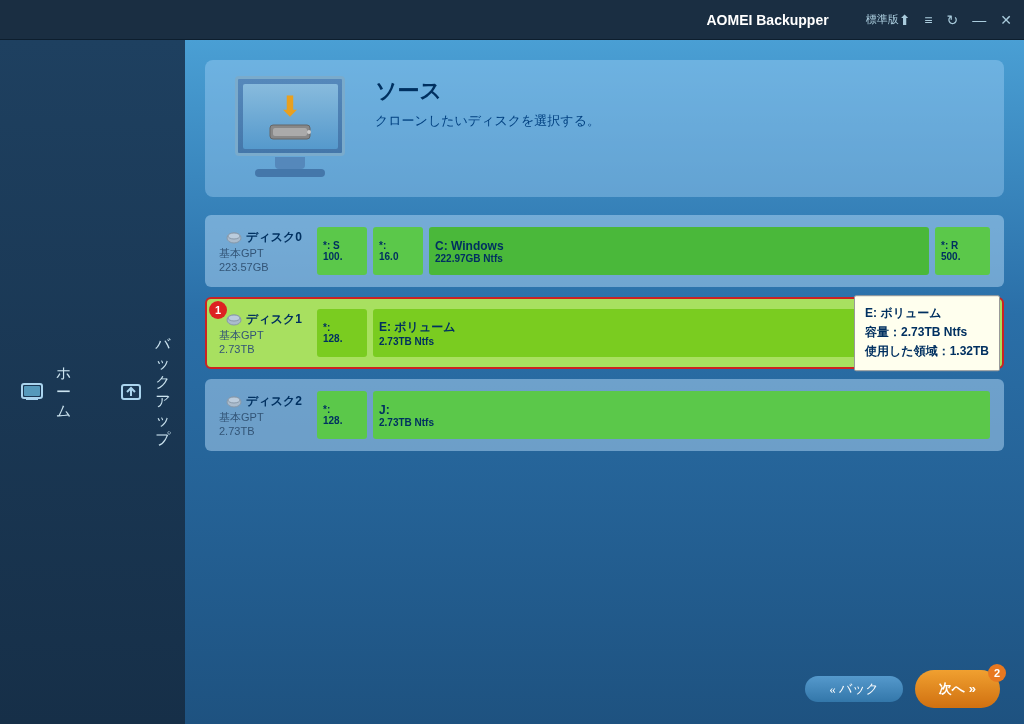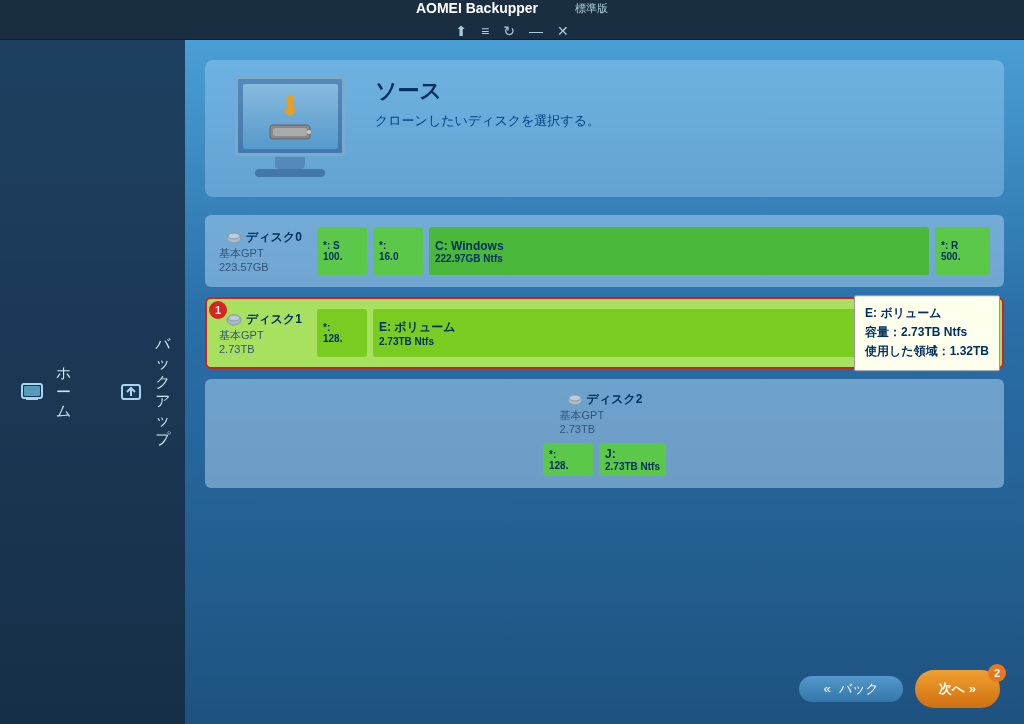--- a/index.html
+++ b/index.html
@@ -10,24 +10,23 @@
       font-family: 'Meiryo', 'MS Gothic', sans-serif;
       background: #1a3a5c;
     }
 
     
     .title-bar {
       background: #1a2e42;
       height: 40px;
       display: flex;
       align-items: center;
-      justify-content: space-between;
+      justify-content: flex-end;
       padding: 0 12px;
       border-bottom: 1px solid #0d1e2e;
-      flex-direction: column;
     }
     .title-bar-left {
       display: flex;
       align-items: center;
       gap: 8px;
     }
     .app-title {
       color: #ffffff;
       font-size: 14px;
       font-weight: bold;
@@ -289,21 +288,21 @@
       align-items: center;
     }
     .btn-back {
       background: linear-gradient(180deg, #5599cc 0%, #3377aa 100%);
       color: white;
       border: none;
       border-radius: 20px;
       padding: 4px 24px;
       font-size: 13px;
       cursor: pointer;
-      font-family: Liberation Mono, monospace;
+      font-family: Liberation Serif, serif;
     }
     .btn-next {
       background: linear-gradient(180deg, #f0a030 0%, #d07010 100%);
       color: white;
       border: none;
       border-radius: 20px;
       padding: 10px 24px;
       font-size: 13px;
       cursor: pointer;
       font-family: inherit;
@@ -475,21 +474,21 @@
 
             <div class="tooltip-box" style="position:absolute; right:-10px; top:50%; transform:translateY(-50%);">
               <div style="font-weight:bold;">E: ボリューム</div>
               <div>容量：2.73TB Ntfs</div>
               <div>使用した領域：1.32TB</div>
             </div>
           </div>
         </div>
       </div>
 
-      <div class="disk-row disk2" style="position:relative;flex-direction:column;">
+      <div class="disk-row disk2" style="position:relative;">
         <div class="disk-info">
           <div class="disk-info-name">
             <svg width="16" height="14" viewBox="0 0 16 14" fill="none">
               <ellipse cx="8" cy="7" rx="7" ry="5" fill="#aabbcc" stroke="#8899aa" stroke-width="1"></ellipse>
               <ellipse cx="8" cy="5" rx="6" ry="3" fill="#bbccdd" stroke="#8899aa" stroke-width="1"></ellipse>
             </svg>
             <span>ディスク2</span>
           </div>
           <div class="disk-info-type">基本GPT</div>
           <div class="disk-info-size">2.73TB</div>

